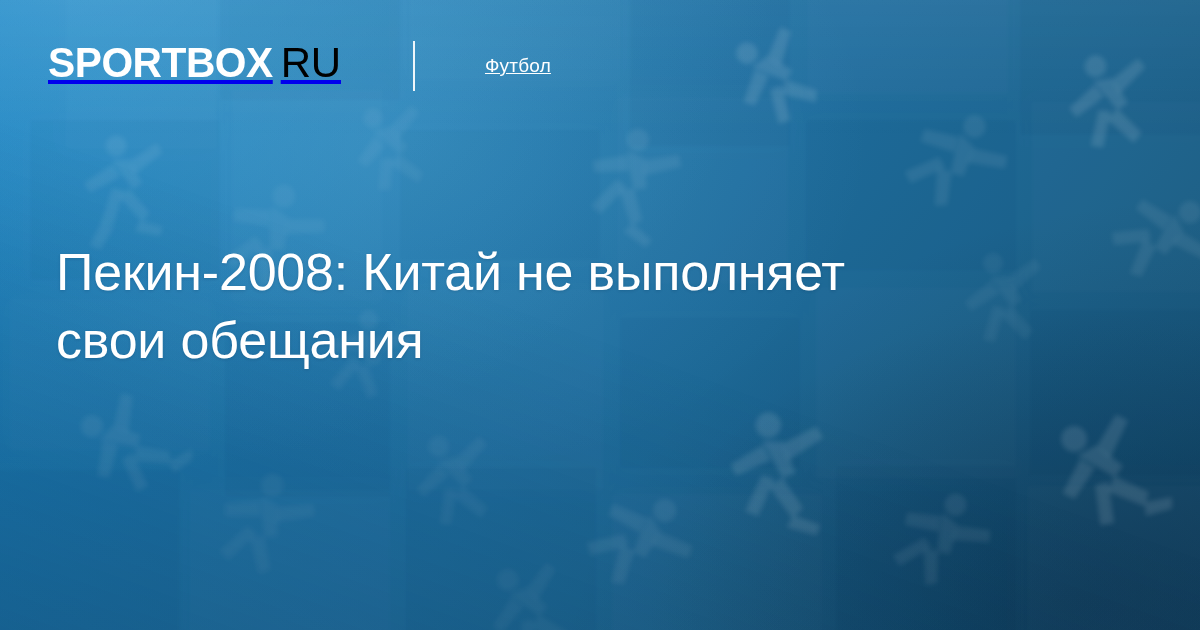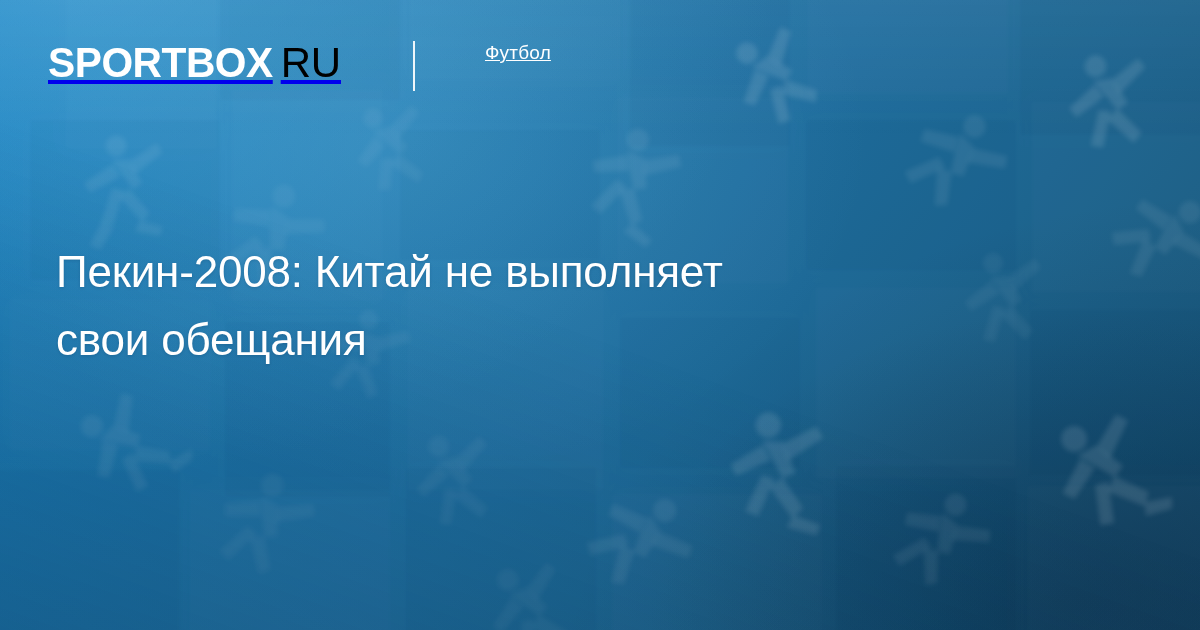--- a/index.html
+++ b/index.html
@@ -83,21 +83,21 @@
   }
 
   
   .header {
     position: absolute;
     top: 42px;
     left: 48px;
     right: 48px;
     height: 48px;
     display: flex;
-    align-items: flex-start;
+    align-items: center;
     gap: 30px;
   }
   .logo {
     display: flex;
     align-items: baseline;
     height: 48px;
     line-height: 1;
     white-space: nowrap;
     user-select: none;
   }
@@ -139,21 +139,21 @@
   .title-block {
     position: absolute;
     left: 56px;
     top: 238px;
     width: 1070px;
   }
   .title {
     margin: 0;
     font-family: "Liberation Sans", "DejaVu Sans", sans-serif;
     font-weight: 400;
-    font-size: 44px;
+    font-size: 52px;
     line-height: 68px;
     color: #ffffff;
     letter-spacing: -0.2px;
     text-shadow: 0 1px 3px rgba(0,40,70,0.18);
   }
 </style>
 </head>
 <body>
 
 <div class="card">

